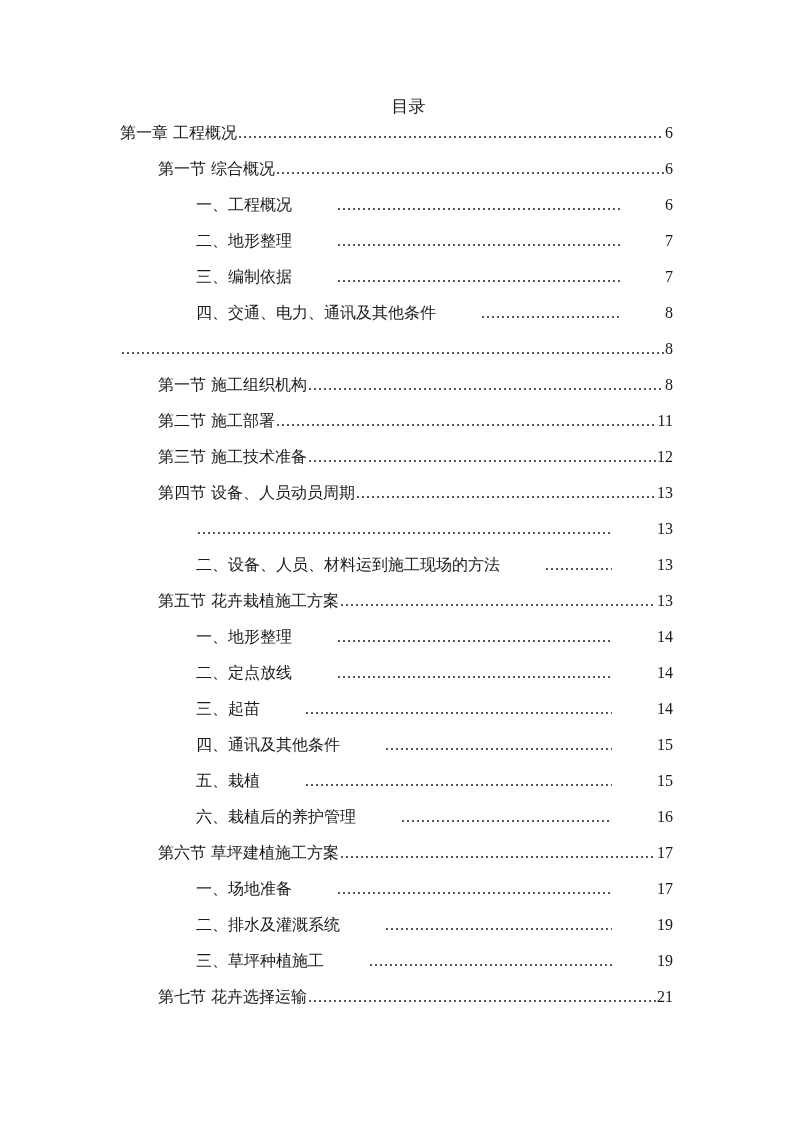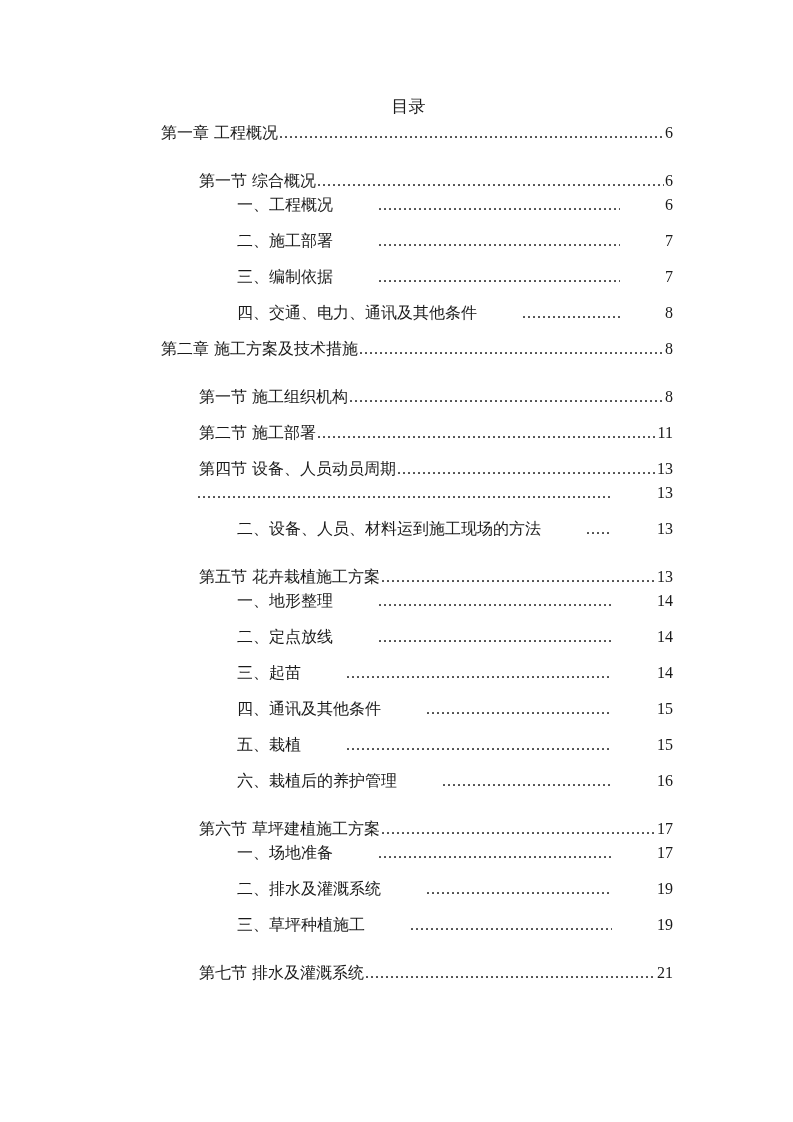--- a/index.html
+++ b/index.html
@@ -5,23 +5,23 @@
   html, body { margin: 0; padding: 0; background: #ffffff; }
   body { width: 793px; height: 1122px; position: relative; overflow: hidden;
          font-family: "DejaVu Serif", "Liberation Serif", serif; color: #1a1a1a; }
   .page { position: absolute; left: 0; top: 0; width: 793px; height: 1122px; }
   .toc-title { position: absolute; top: 97px; left: 12px; width: 793px; text-align: center;
                font-size: 17px; line-height: 22px; font-family: Liberation Mono, monospace; }
   .toc { position: absolute; top: 121px; left: 120px; width: 553px; }
   .toc-row { display: flex; align-items: baseline; height: 36px; line-height: 24px;
              font-size: 16px; white-space: nowrap; }
   .toc-row.l1 { padding-left: 0; }
-  .toc-row.l2 { padding-left: 38px; align-items: flex-end; }
+  .toc-row.l2 { padding-left: 38px; }
   .toc-row.l3 { padding-left: 76px; gap: 44px; }
-  .toc-label { flex: 0 0 auto; margin-left: 41px; }
+  .toc-label { flex: 0 0 auto; }
   .leader { flex: 1 1 auto; overflow: hidden; margin: 0 1px; color: #222;
             font-family: "Liberation Serif", serif; letter-spacing: 1px; }
   .leader::before { content: "................................................................................................................................................................................................................"; }
   .toc-page { flex: 0 0 auto; font-family: "Liberation Serif", serif; font-size: 16px; }
 </style>
 </head>
 <body>
 
 <div class="page">
   <div class="toc-title">目录</div>
@@ -35,48 +35,52 @@
         <span class="toc-label">第一节  综合概况</span>
         <span class="leader"></span>
         <span class="toc-page">6</span>
       </div>
     <div class="toc-row l3">
         <span class="toc-label">一、工程概况</span>
         <span class="leader"></span>
         <span class="toc-page">6</span>
       </div>
     <div class="toc-row l3">
-        <span class="toc-label">二、施工部署</span>
+        <span class="toc-label">二、地形整理</span>
         <span class="leader"></span>
         <span class="toc-page">7</span>
       </div>
     <div class="toc-row l3">
         <span class="toc-label">三、编制依据</span>
         <span class="leader"></span>
         <span class="toc-page">7</span>
       </div>
     <div class="toc-row l3">
         <span class="toc-label">四、交通、电力、通讯及其他条件</span>
         <span class="leader"></span>
         <span class="toc-page">8</span>
       </div>
     <div class="toc-row l1">
-        <span class="toc-label">第二章  施工方案及技术措施</span>
         <span class="leader"></span>
         <span class="toc-page">8</span>
       </div>
     <div class="toc-row l2">
         <span class="toc-label">第一节  施工组织机构</span>
         <span class="leader"></span>
         <span class="toc-page">8</span>
       </div>
     <div class="toc-row l2">
         <span class="toc-label">第二节  施工部署</span>
         <span class="leader"></span>
         <span class="toc-page">11</span>
+      </div>
+    <div class="toc-row l2">
+        <span class="toc-label">第三节  施工技术准备</span>
+        <span class="leader"></span>
+        <span class="toc-page">12</span>
       </div>
     <div class="toc-row l2">
         <span class="toc-label">第四节  设备、人员动员周期</span>
         <span class="leader"></span>
         <span class="toc-page">13</span>
       </div>
     <div class="toc-row l3">
         <span class="leader"></span>
         <span class="toc-page">13</span>
       </div>
@@ -134,18 +138,18 @@
         <span class="toc-label">二、排水及灌溉系统</span>
         <span class="leader"></span>
         <span class="toc-page">19</span>
       </div>
     <div class="toc-row l3">
         <span class="toc-label">三、草坪种植施工</span>
         <span class="leader"></span>
         <span class="toc-page">19</span>
       </div>
     <div class="toc-row l2">
-        <span class="toc-label">第七节  排水及灌溉系统</span>
+        <span class="toc-label">第七节  花卉选择运输</span>
         <span class="leader"></span>
         <span class="toc-page">21</span>
       </div>
   </div>
 </div>
 
 </body></html>

